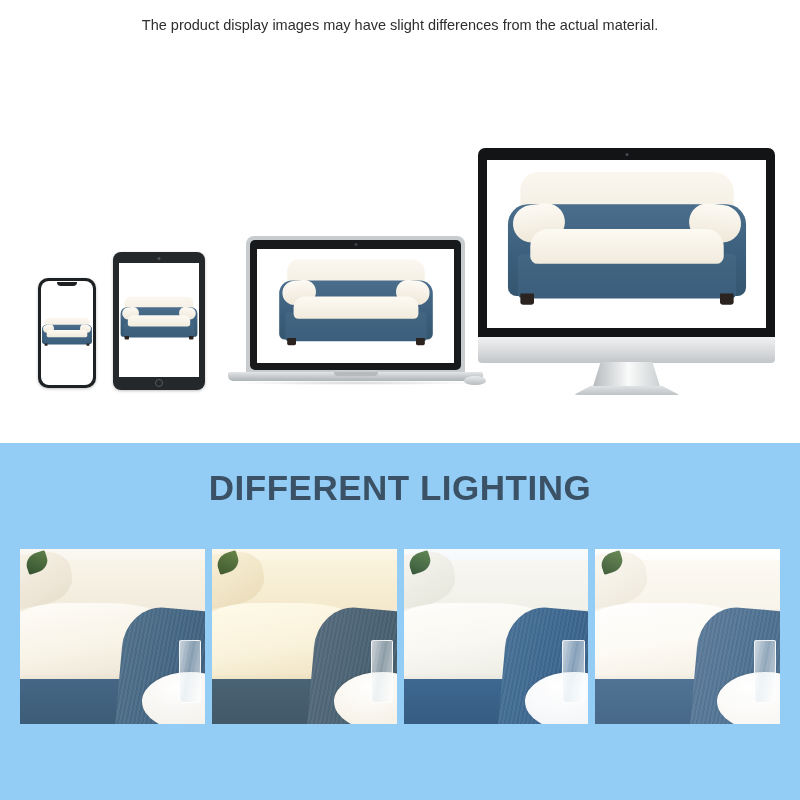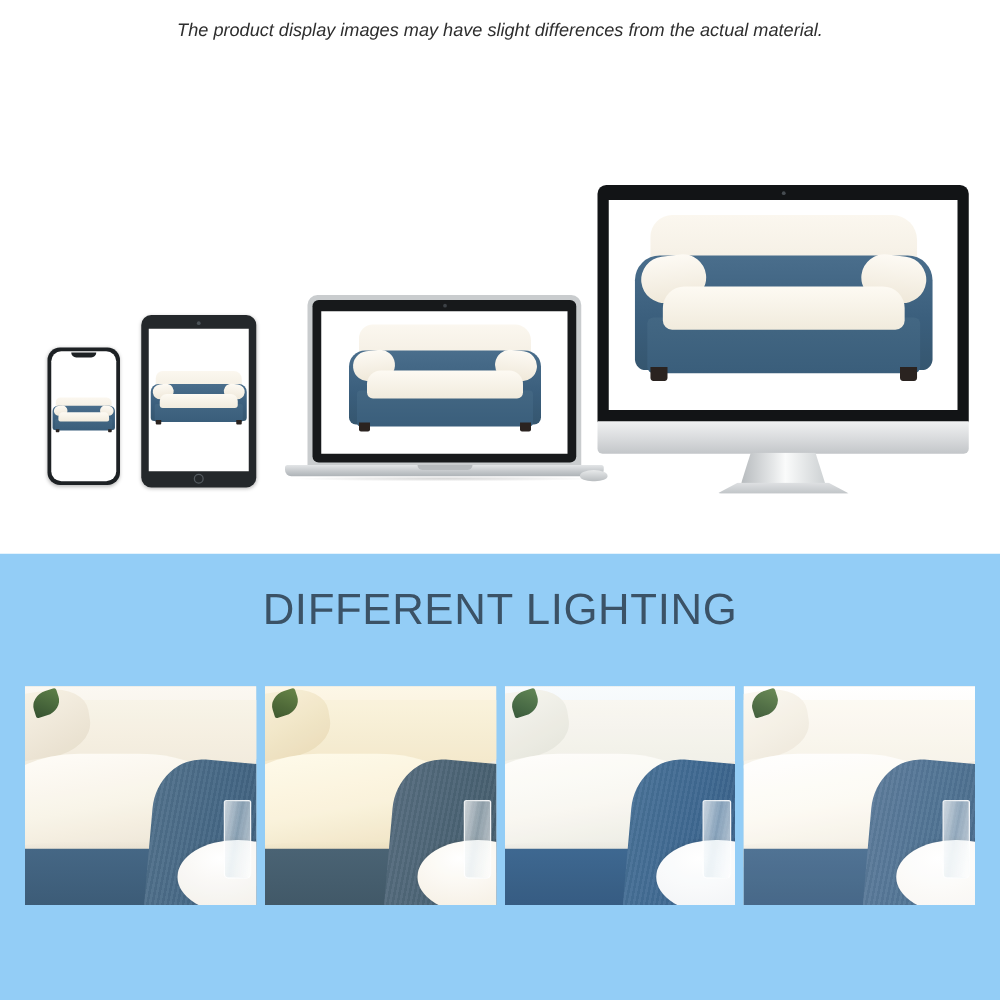--- a/index.html
+++ b/index.html
@@ -24,21 +24,21 @@
     color:#35506b;
     margin-top:20px;
     line-height:1.1;
   }
   .subline{
     text-align:center;
     font-size:14.5px;
     color:#2e2e2e;
     line-height:1.55;
   }
-  #sub1{ margin-top:14px;font-style:italic; }
+  #sub1{ margin-top:14px; }
   #sub2{ margin-top:9px; }
 
   
   #device-stage{
     position:absolute; left:0; top:140px; width:800px; height:270px;
   }
   .sofa-shot{
     position:absolute;
     background:#ffffff;
     overflow:hidden;
@@ -201,21 +201,21 @@
   }
 
   
   #lighting-section{
     position:absolute; left:0; top:443px; width:800px; height:357px;
     background:#93cdf6;
   }
   #lighting-title{
     text-align:center;
     font-size:35px;
-    font-weight:normal;
+    font-weight:bold;
     letter-spacing:.5px;
     color:#3b5266;
     margin-top:26px;
     line-height:1.1;
   }
   #lighting-grid{
     position:absolute; left:20px; top:106px;
     width:760px; height:175px;
     display:flex; gap:7px;
   }

